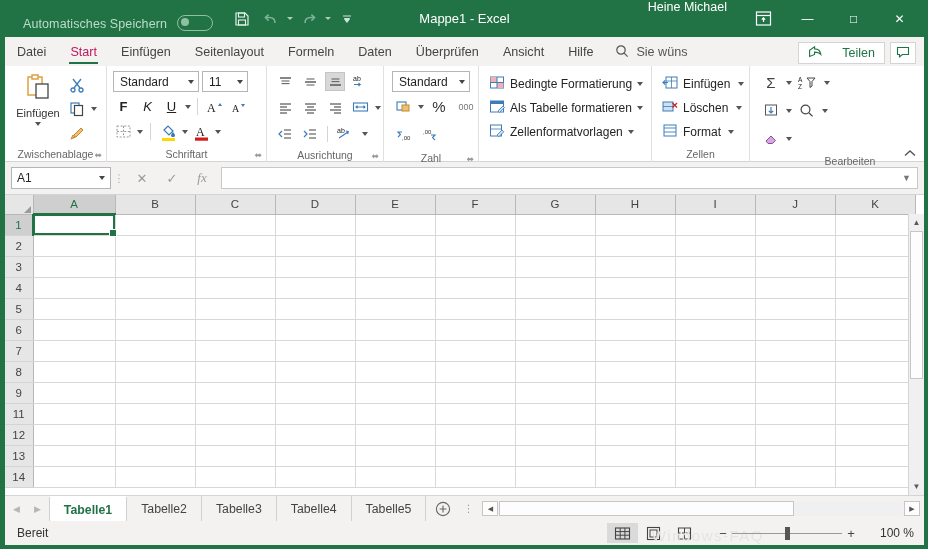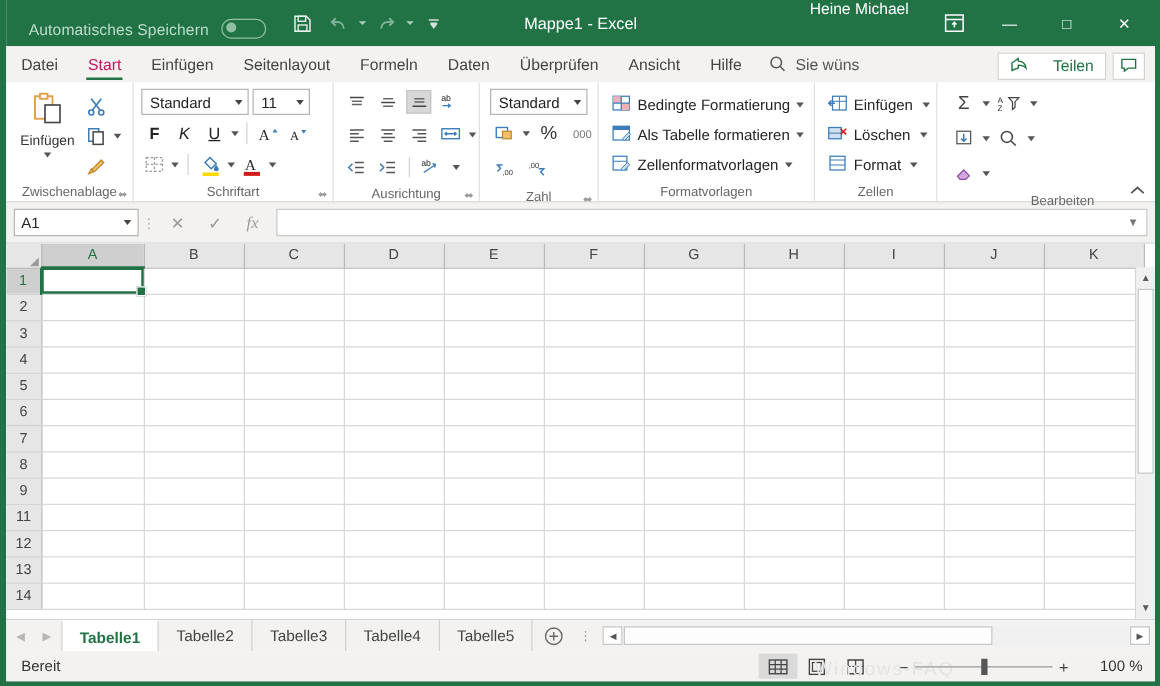--- a/index.html
+++ b/index.html
@@ -555,21 +555,20 @@
             <svg width="16" height="15" viewBox="0 0 16 15">
                 <rect x="1.5" y="2" width="11" height="11" fill="#fff" stroke="#3b7cb9" stroke-width="1"></rect>
                 <line x1="1.5" y1="6" x2="12.5" y2="6" stroke="#3b7cb9" stroke-width=".8"></line>
                 <path d="M8 12l5-5 1.8 1.8-5 5z" fill="#cfe0f0" stroke="#3b7cb9" stroke-width=".8"></path>
               </svg>
           </span>
           <span>Zellenformatvorlagen</span>
           <span class="dncaret"></span>
         </div>
       </div>
-      <div class="rg-label">Formatvorlagen</div>
     </div>
 
     <div class="rgroup" style="width:98px;">
       <div class="rg-body" style="flex-direction:column; padding:6px 4px 0 8px; gap:1px;">
         <div class="cellitem">
           <span>
             <svg width="16" height="15" viewBox="0 0 16 15">
                 <rect x="4" y="2" width="11" height="11" fill="none" stroke="#3b7cb9" stroke-width="1"></rect>
                 <line x1="4" y1="6" x2="15" y2="6" stroke="#3b7cb9" stroke-width=".8"></line>
                 <line x1="9.5" y1="2" x2="9.5" y2="13" stroke="#3b7cb9" stroke-width=".8"></line>

